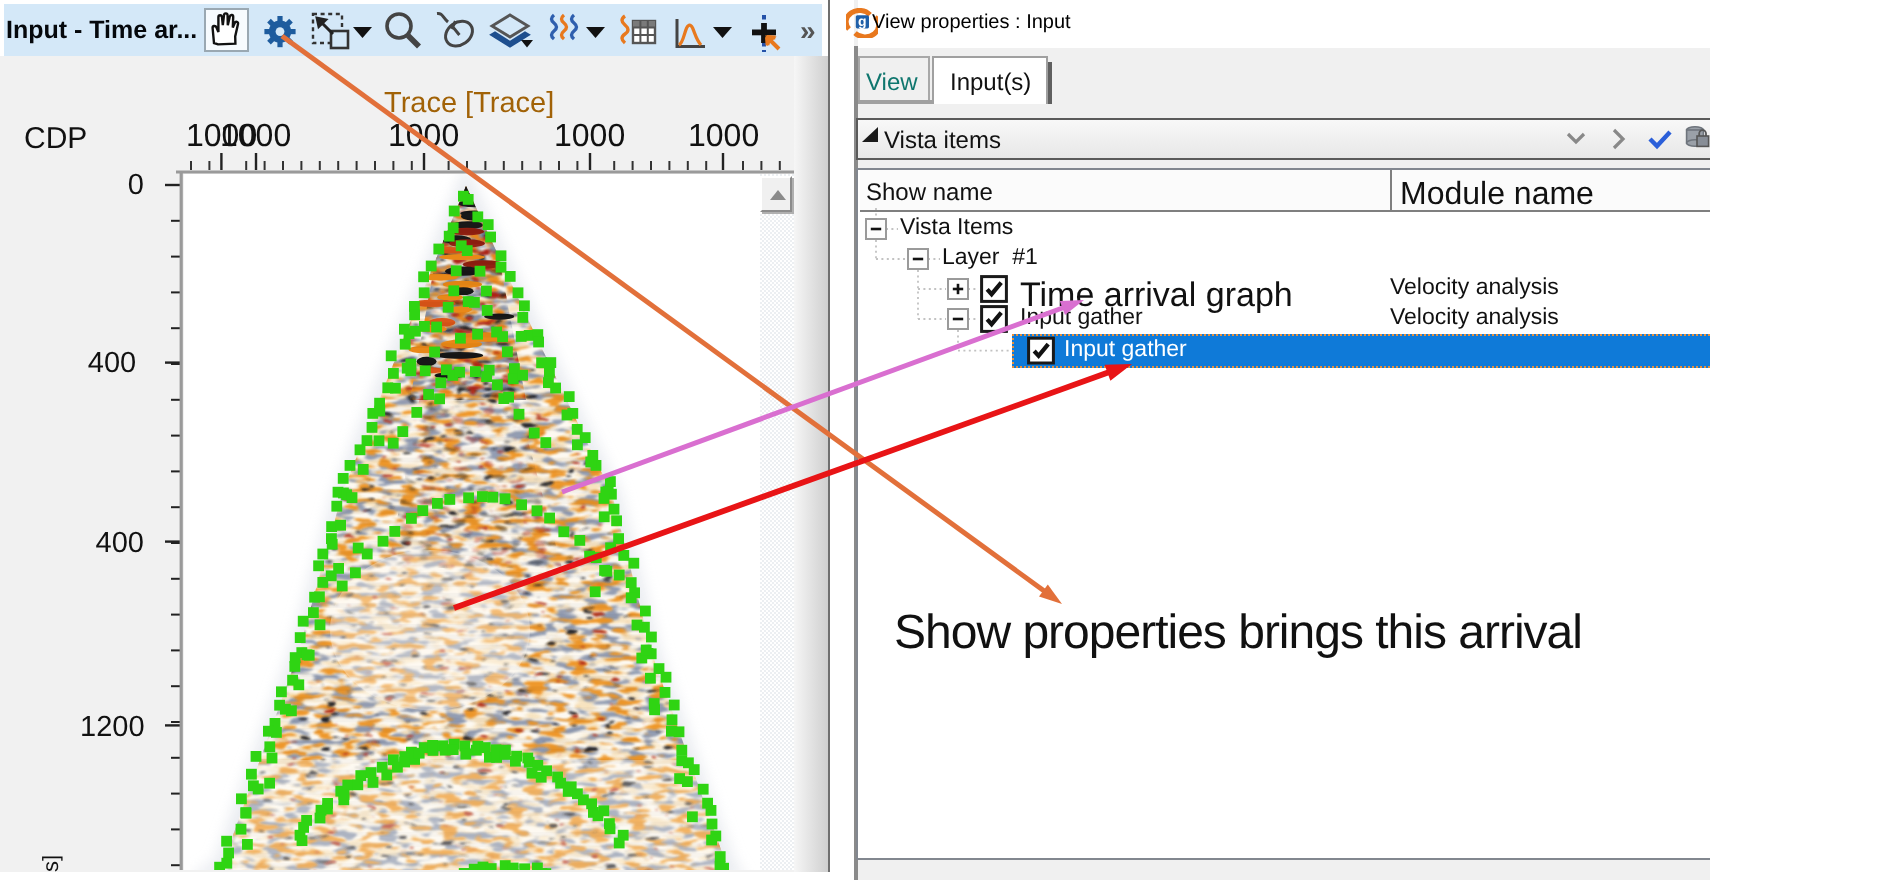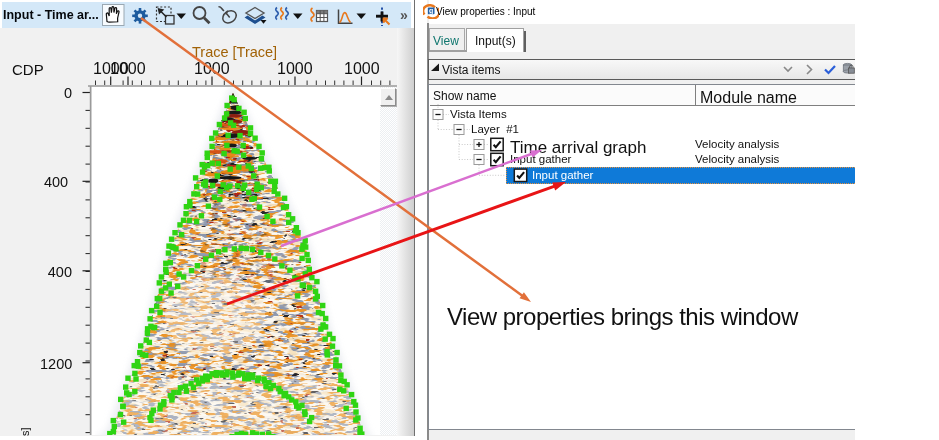--- a/index.html
+++ b/index.html
@@ -719,21 +719,21 @@
       <rect x="474" y="154.5" width="10" height="10" fill="#fdfdfd" stroke="#9a9a9a" stroke-width="1"></rect>
       <line x1="476.4" y1="159.5" x2="481.6" y2="159.5" stroke="#111" stroke-width="1.3"></line>
       <rect x="490.8" y="138.3" width="12.4" height="12.4" fill="#fff" stroke="#1a1a1a" stroke-width="1.5"></rect>
       <path d="M493.6 144.7 L495.8 147.1 L500.6 141.3" fill="none" stroke="#111" stroke-width="2.1"></path>
       <rect x="490.8" y="153.3" width="12.4" height="12.4" fill="#fff" stroke="#1a1a1a" stroke-width="1.5"></rect>
       <path d="M493.6 159.7 L495.8 162.1 L500.6 156.3" fill="none" stroke="#111" stroke-width="2.1"></path>
       <rect x="514.3" y="169.10000000000002" width="12.4" height="12.4" fill="#fff" stroke="#1a1a1a" stroke-width="1.5"></rect>
       <path d="M517.1 175.5 L519.3 177.9 L524.1 172.10000000000002" fill="none" stroke="#111" stroke-width="2.1"></path>
     </svg>
 
-<div class="abs" style="left:447px;top:303px;font-size:24px;color:#111;letter-spacing:-0.5px">View properties brings this window</div>
+<div class="abs" style="left:447px;top:303px;font-size:24px;color:#111;letter-spacing:-0.5px">Show properties brings this arrival</div>
 
 <svg style="position:absolute;left:0;top:0;z-index:50;pointer-events:none" width="939" height="440" viewBox="0 0 939 440">
       <line x1="141" y1="18" x2="524.0" y2="296.9" stroke="#e2703a" stroke-width="2.5"></line>
       <polygon points="531,302 519.5,298.3 523.9,292.2" fill="#e2703a"></polygon>
       <line x1="281" y1="246" x2="533.9" y2="153.0" stroke="#d96fd0" stroke-width="2.5"></line>
       <polygon points="542,150 532.5,157.5 529.9,150.5" fill="#d96fd0"></polygon>
       <line x1="227" y1="304" x2="556.8" y2="185.3" stroke="#e81416" stroke-width="2.9"></line>
       <polygon points="566,182 555.2,190.4 552.3,182.4" fill="#e81416"></polygon>
     </svg>
 </div>

